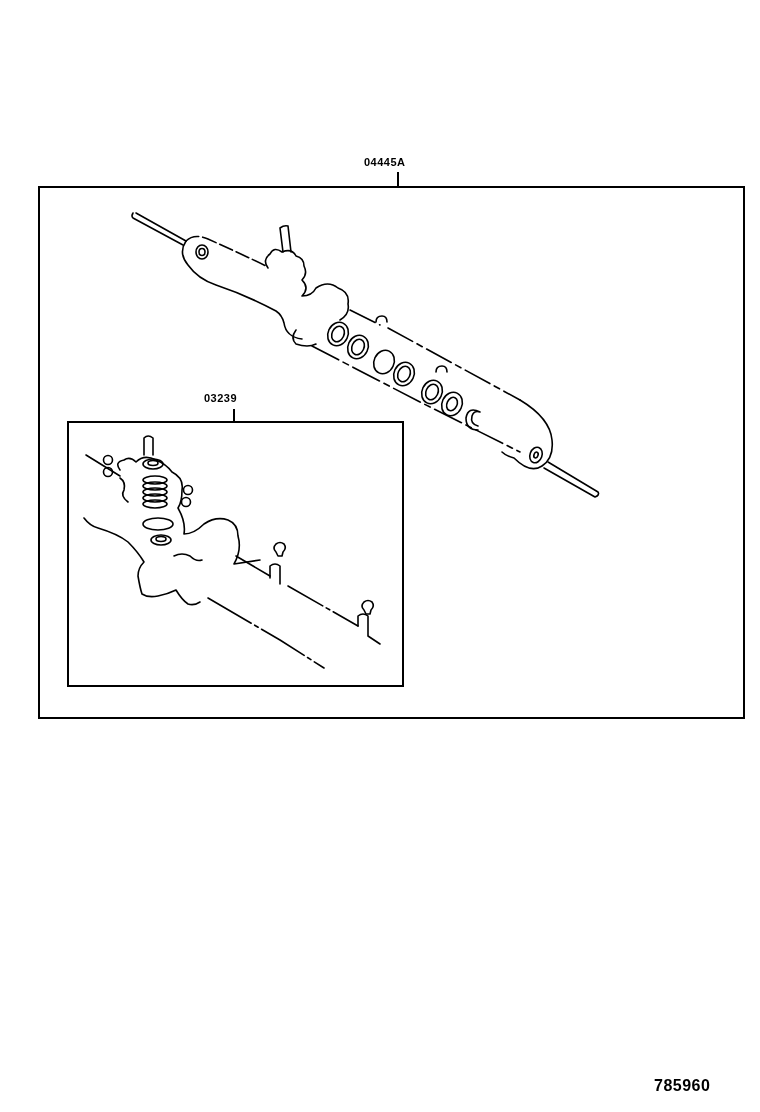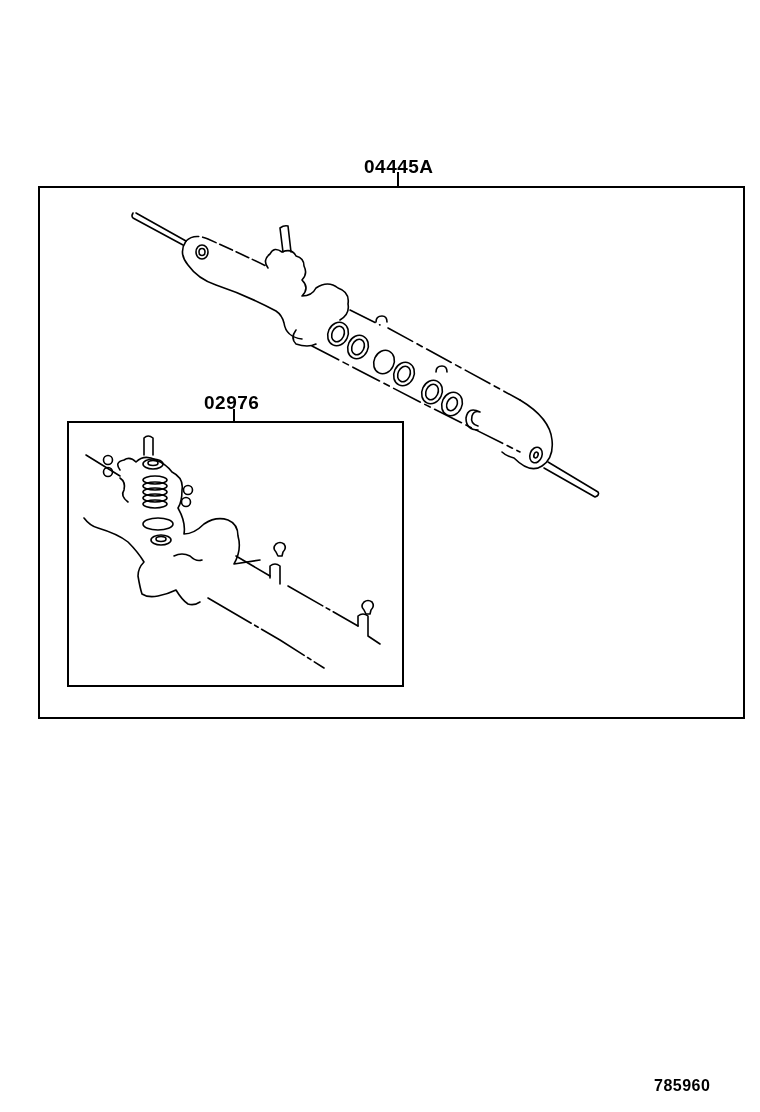--- a/index.html
+++ b/index.html
@@ -1,34 +1,34 @@
 <!DOCTYPE html>
 <html><head>
   <meta charset="utf-8">
   <style>
     html, body { margin: 0; padding: 0; background: #ffffff; }
     body { width: 760px; height: 1112px; position: relative; overflow: hidden;
            font-family: "Liberation Sans", sans-serif; color: #000; }
-    .label { position: absolute; font-size: 19px; font-weight: bold; letter-spacing: 0.5px; line-height: 1; }
+    .label { position: absolute; font-size: 11px; font-weight: bold; letter-spacing: 0.5px; line-height: 1; }
     .box { position: absolute; border: 2px solid #000; box-sizing: border-box; }
     .leader { position: absolute; width: 1.5px; background: #000; }
     svg.art { position: absolute; left: 0; top: 0; }
     svg.art path, svg.art ellipse, svg.art line, svg.art rect, svg.art circle, svg.art polyline {
       fill: none; stroke: #000; stroke-width: 1.6; stroke-linejoin: round; stroke-linecap: round;
     }
   </style>
 </head>
 <body>
 
 <div class="label" style="left:364px; top:157px;">04445A</div>
 <div class="leader" style="left:397px; top:172px; height:16px;"></div>
 
 <div class="box" style="left:38px; top:186px; width:707px; height:533px;"></div>
 
-<div class="label" style="left:204px; top:393px;">02976</div>
+<div class="label" style="left:204px; top:393px;">03239</div>
 <div class="leader" style="left:233px; top:409px; height:14px;"></div>
 
 <div class="box" style="left:67px; top:421px; width:337px; height:266px;"></div>
 
 <svg class="art" width="760" height="1112" viewBox="0 0 760 1112">
 
   <g>
 
     <path d="M136,213 L186,241 M133,218 L183,245 M133,213 q-2,3 0,5"></path>
 

